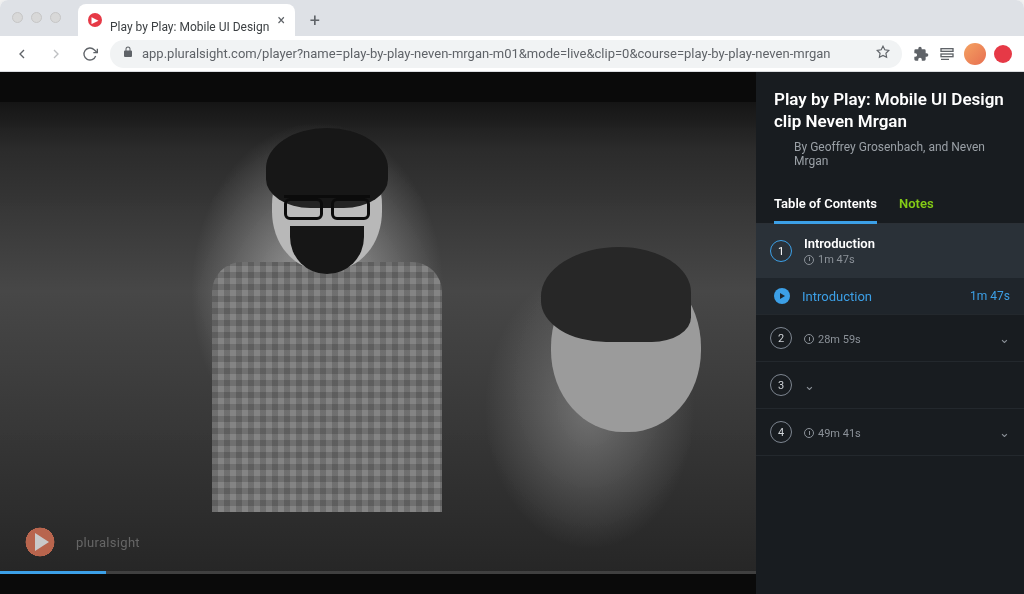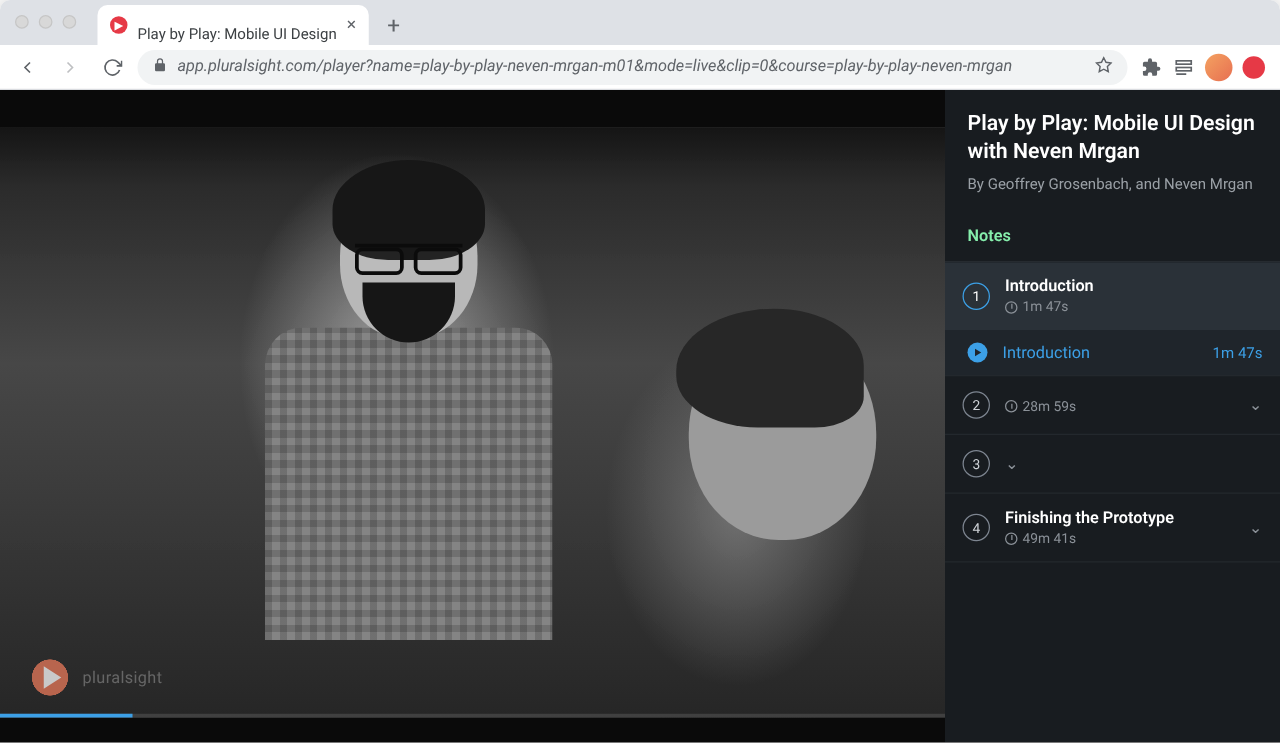--- a/index.html
+++ b/index.html
@@ -15,21 +15,21 @@
     .tab-favicon { width: 14px; height: 14px; border-radius: 50%; background: #e63946; display: flex; align-items: center; justify-content: center; color:#fff; font-size:9px;}
     .tab-title { flex: 1; white-space: nowrap; overflow: hidden; text-overflow: ellipsis; margin-top: 14px; }
     .tab-close { color: #5f6368; font-size: 14px; cursor: pointer; }
     .new-tab { width: 28px; height: 28px; display: flex; align-items: center; justify-content: center; color: #5f6368; font-size: 18px; cursor: pointer; margin-left: 6px; margin-bottom: 2px; }
 
     
     .toolbar { background: #fff; height: 36px; display: flex; align-items: center; padding: 0 8px; gap: 6px; border-bottom: 1px solid #dadce0; }
     .nav-btn { width: 28px; height: 28px; display: flex; align-items: center; justify-content: center; color: #5f6368; cursor: pointer; border-radius: 50%; }
     .nav-btn.disabled { opacity: 0.4; cursor: default; }
     .nav-btn svg { width: 16px; height: 16px; }
-    .url-bar { flex: 1; background: #f1f3f4; border-radius: 16px; height: 28px; display: flex; align-items: center; padding: 0 12px; gap: 8px; font-size: 13px; color: #5f6368; font-style: italic; }
+    .url-bar { flex: 1; background: #f1f3f4; border-radius: 16px; height: 28px; display: flex; align-items: center; padding: 0 12px; gap: 8px; font-size: 13px; color: #5f6368; }
     .lock-icon { color: #5f6368; }
     .url-text { flex: 1; white-space: nowrap; overflow: hidden; text-overflow: ellipsis; }
     .star-icon { color: #5f6368; cursor: pointer; }
     .toolbar-right { display: flex; align-items: center; gap: 8px; padding: 0 4px; }
     .ext-icon { width: 18px; height: 18px; display: flex; align-items: center; justify-content: center; color: #5f6368; cursor: pointer; }
     .avatar { width: 22px; height: 22px; border-radius: 50%; background: linear-gradient(135deg,#f4a261,#e76f51); cursor: pointer; }
     .red-dot { width: 18px; height: 18px; border-radius: 50%; background: #e63946; cursor: pointer; }
 
     
     .content { flex: 1; display: flex; background: #000; }
@@ -50,35 +50,35 @@
     .fig1 .glasses span{ flex:1; border:3px solid #111; border-radius:6px; height:22px; background:rgba(255,255,255,0.05);}
     .fig1 .beard { position:absolute; bottom:-4px; left:18px; right:18px; height:48px; background:#1b1b1b; border-radius:0 0 40px 40px; }
     .fig1 .body { width:230px; height:250px; background:repeating-linear-gradient(0deg,#8d8372,#8d8372 6px,#7a705f 6px,#7a705f 12px),repeating-linear-gradient(90deg,rgba(0,0,0,0.15),rgba(0,0,0,0.15) 6px,transparent 6px,transparent 12px); background-blend-mode:multiply; border-radius:30px 30px 0 0; margin-top:-8px; }
     .fig2 { position:absolute; right:2%; top:34%; width:230px; height:320px; }
     .fig2 .head { width:150px; height:170px; background:#9a9a9a; border-radius:50% 50% 48% 48%; margin-left:40px; position:relative; }
     .fig2 .hair { position:absolute; top:-15px; left:-10px; right:10px; height:95px; background:#2b2b2b; border-radius:60% 55% 30% 50%; }
 
     .progress-bar { position:absolute; left:0; right:0; bottom:20px; height:3px; background:rgba(255,255,255,0.12);}
     .progress-fill { height:100%; width:14%; background:#3ca0e7; }
 
-    .watermark { position:absolute; left:18px; bottom:30px; display:flex; align-items:center; gap:4px; opacity:0.75; }
+    .watermark { position:absolute; left:18px; bottom:30px; display:flex; align-items:center; gap:14px; opacity:0.75; }
     .wm-logo { width:44px; height:44px; border-radius:50%; background:
       radial-gradient(circle at 50% 50%, #e8795a 0 46%, transparent 47%);
       display:flex; align-items:center; justify-content:center; }
     .wm-tri { width:0;height:0;border-left:14px solid #fff;border-top:9px solid transparent;border-bottom:9px solid transparent; margin-left:4px;}
     .wm-text { color:#7a7a7a; font-size:13px; letter-spacing:0.3px; }
 
     
     .sidebar { width: 268px; background: #181c20; color: #cfd3d7; display: flex; flex-direction: column; font-size: 13px; }
     .course-header { padding: 16px 18px 12px; }
     .course-title { color:#fff; font-size: 17px; font-weight: 600; line-height: 1.3; }
-    .course-authors { color:#9aa0a6; font-size: 12px; margin-top: 8px; }
+    .course-authors { color:#9aa0a6; font-size: 12px; margin-top: 8px; margin-left: 20px; }
 
     .tabs { display:flex; border-bottom: 1px solid #2b3036; padding: 0 18px; gap: 22px; margin-top: 6px;}
-    .tab-item { padding: 10px 0 12px; color:#86efac; font-size: 13px; font-weight:600; cursor:pointer; position:relative; }
+    .tab-item { padding: 10px 0 12px; color:#84cc16; font-size: 13px; font-weight:600; cursor:pointer; position:relative; }
     .tab-item.active { color:#fff; }
     .tab-item.active::after { content:""; position:absolute; left:0; right:0; bottom:-1px; height:3px; background:#3ca0e7; }
 
     .modules { flex:1; overflow:auto; }
     .module { border-bottom: 1px solid #23282d; }
     .module-row { display:flex; align-items:center; padding: 12px 14px; gap: 12px; cursor:pointer; }
     .module-row.highlight { background:#2a3138; }
     .mod-num { width:22px; height:22px; border:1.5px solid #7d8590; color:#cfd3d7; border-radius:50%; display:flex; align-items:center; justify-content:center; font-size:11px; flex-shrink:0; }
     .module-row.highlight .mod-num { border-color:#3ca0e7; color:#fff; }
     .mod-meta { flex:1; min-width:0; }
@@ -189,25 +189,26 @@
       <div class="watermark">
         <div class="wm-logo">
             <div class="wm-tri"></div>
           </div>
         <div class="wm-text">pluralsight</div>
       </div>
     </div>
 
     <div class="sidebar">
       <div class="course-header">
-        <div class="course-title">Play by Play: Mobile UI Design with Neven Mrgan</div>
+        <div class="course-title">Play by Play: Mobile UI Design clip Neven Mrgan</div>
         <div class="course-authors">By Geoffrey Grosenbach, and Neven Mrgan</div>
       </div>
 
       <div class="tabs">
+        <div class="tab-item active">Table of Contents</div>
         <div class="tab-item">Notes</div>
       </div>
 
       <div class="modules">
 
         <div class="module expanded">
           <div class="module-row highlight">
             <div class="mod-num">1</div>
             <div class="mod-meta">
               <div class="mod-title">Introduction</div>
@@ -244,21 +245,20 @@
           <div class="module-row">
             <div class="mod-num">3</div>
             <div class="chev">⌄</div>
           </div>
         </div>
 
         <div class="module">
           <div class="module-row">
             <div class="mod-num">4</div>
             <div class="mod-meta">
-              <div class="mod-title">Finishing the Prototype</div>
               <div class="mod-dur">
                   <span class="clock-ic"></span>
                   <span>49m 41s</span>
                 </div>
             </div>
             <div class="chev">⌄</div>
           </div>
         </div>
 
       </div>

